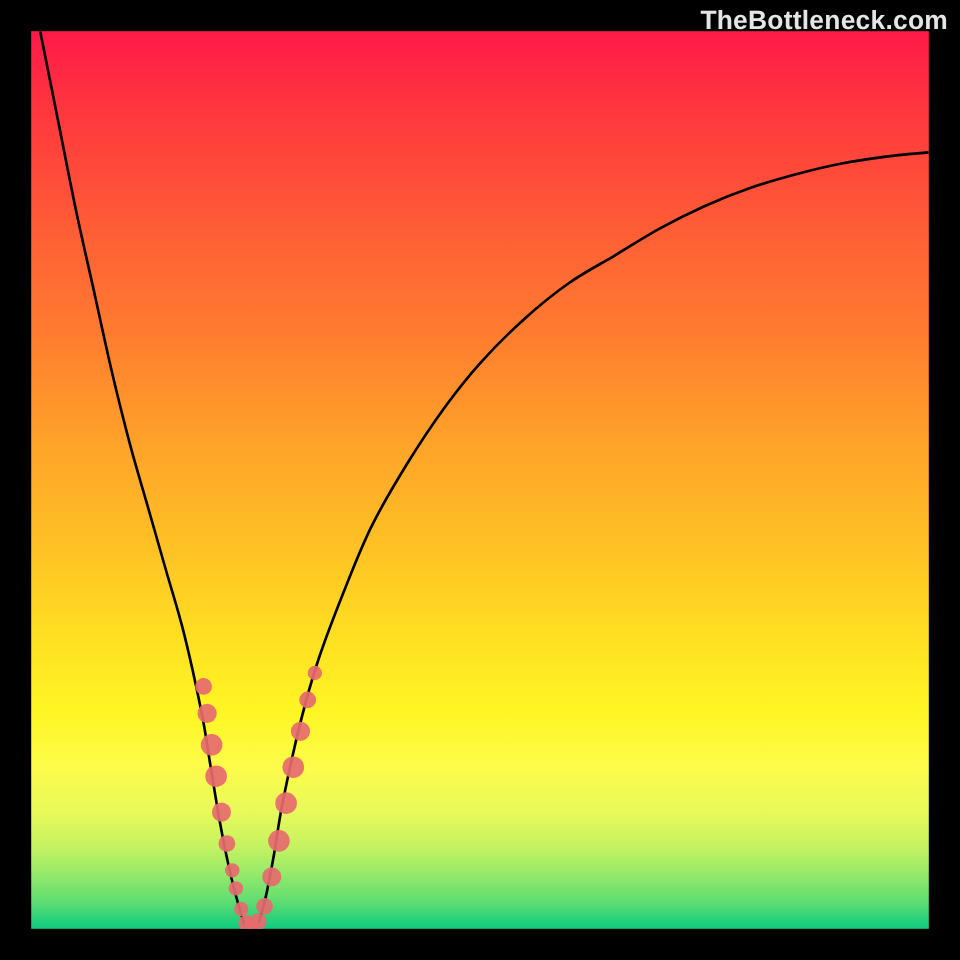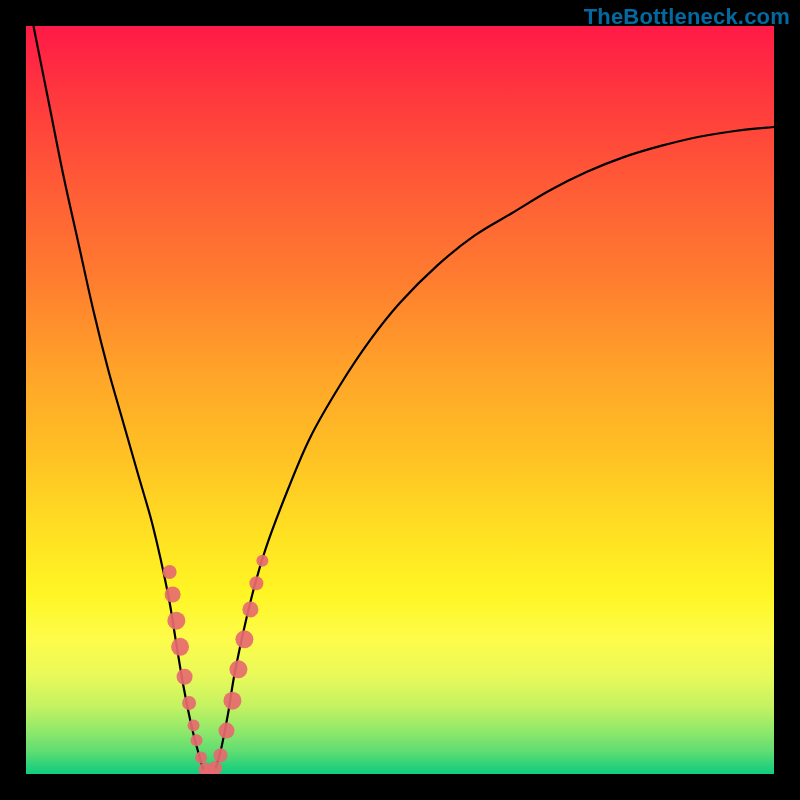--- a/index.html
+++ b/index.html
@@ -46,21 +46,21 @@
     position: absolute;
     left: 0;
     top: 0;
     width: 748px;
     height: 748px;
   }
   .watermark {
     position: absolute;
     top: 4px;
     right: 10px;
-    color: #0369a1;
+    color: #e5e5e5;
     font-size: 22px;
     font-weight: 600;
     letter-spacing: 0.2px;
     user-select: none;
   }
 </style>
 </head>
 <body>
 
 <div class="frame">

